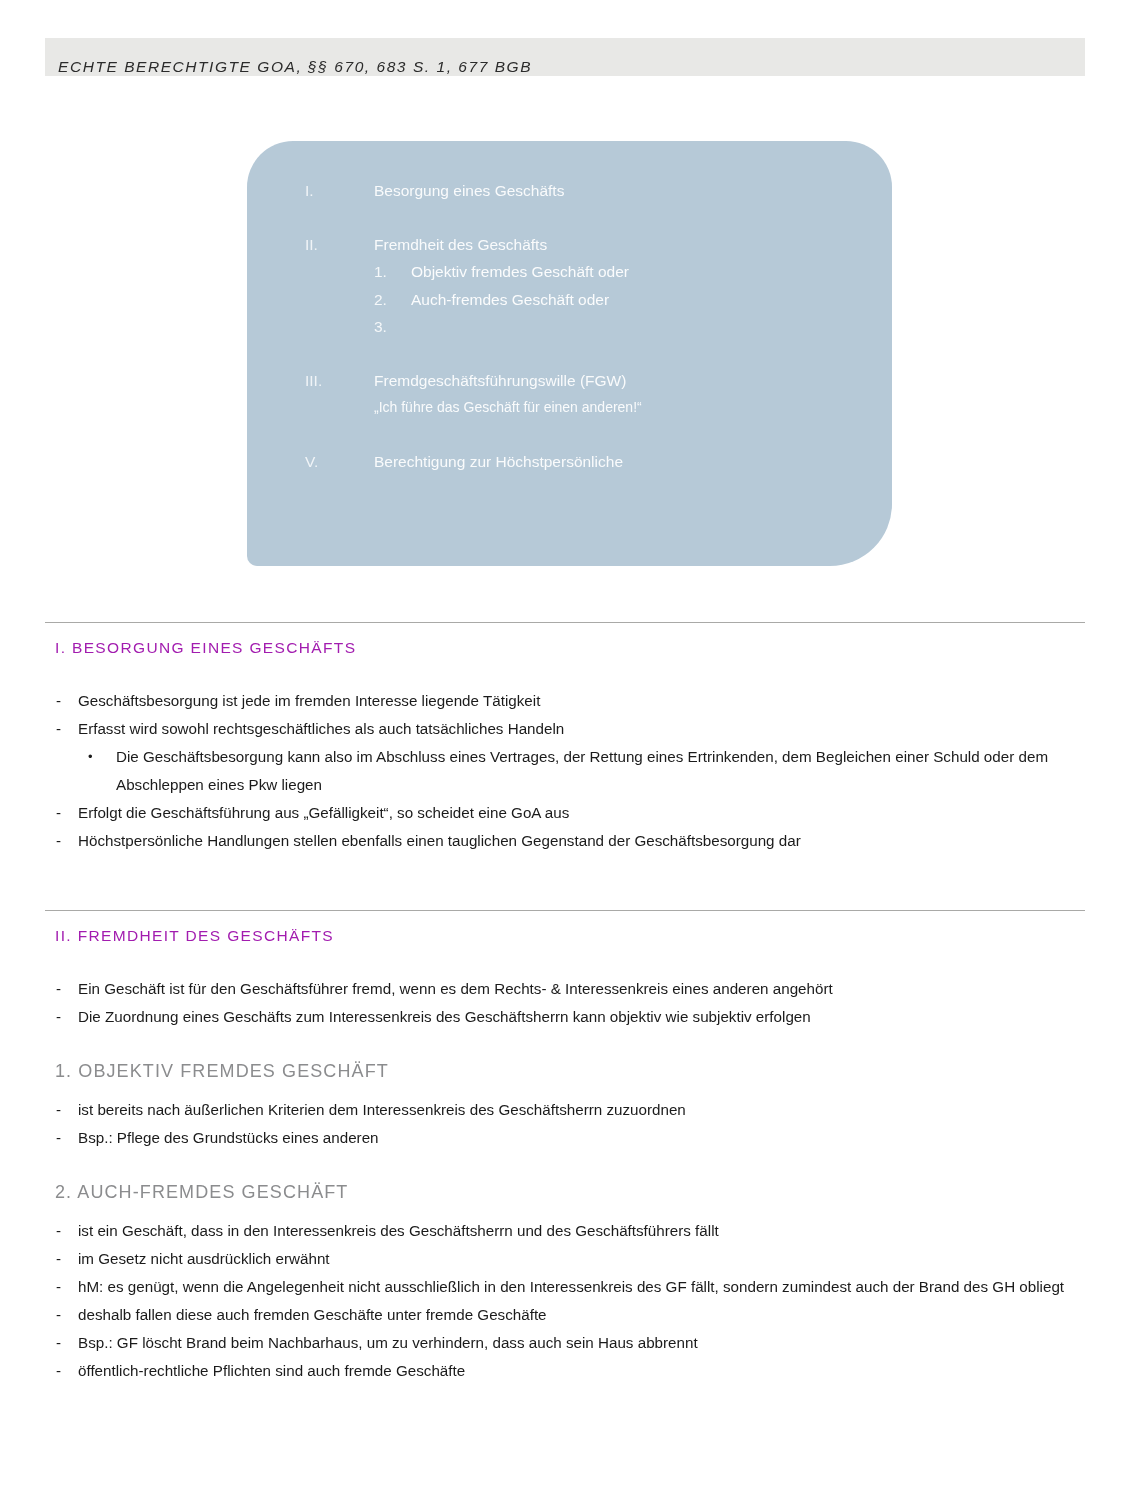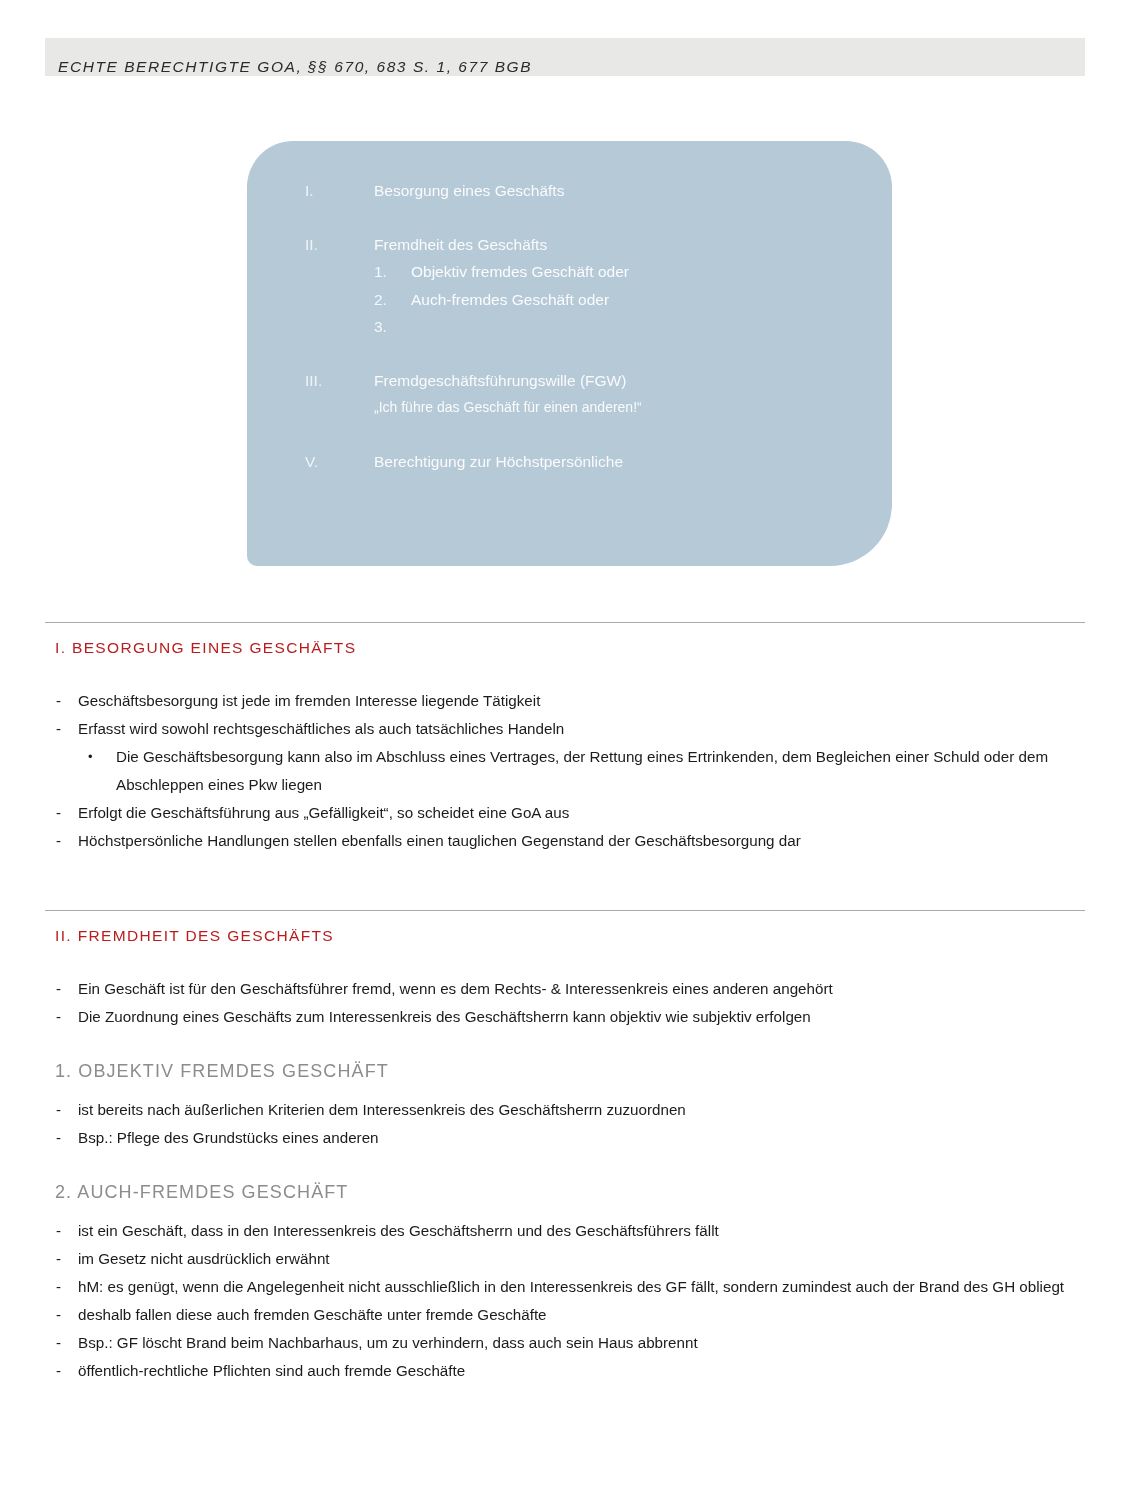--- a/index.html
+++ b/index.html
@@ -111,21 +111,21 @@
 
   .rule {
     height: 1px;
     background: #a9a9a7;
     width: 100%;
   }
 
   .section-heading {
     font-size: 15.5px;
     letter-spacing: 1.35px;
-    color: #b91c1c;
+    color: #a21caf;
     font-weight: 400;
     padding: 16px 0 0 10px;
     white-space: nowrap;
   }
 
   .sub-heading {
     font-size: 18px;
     letter-spacing: 1.1px;
     color: #8b8c8e;
     font-weight: 400;

